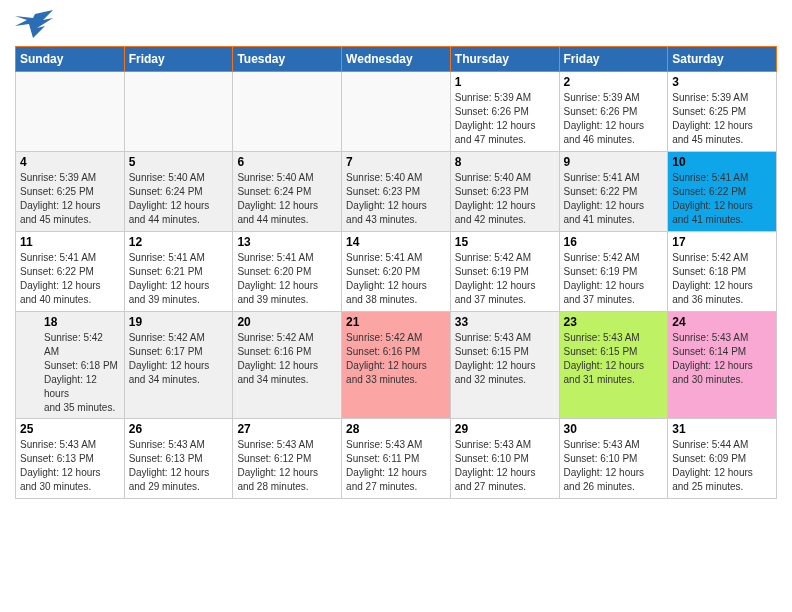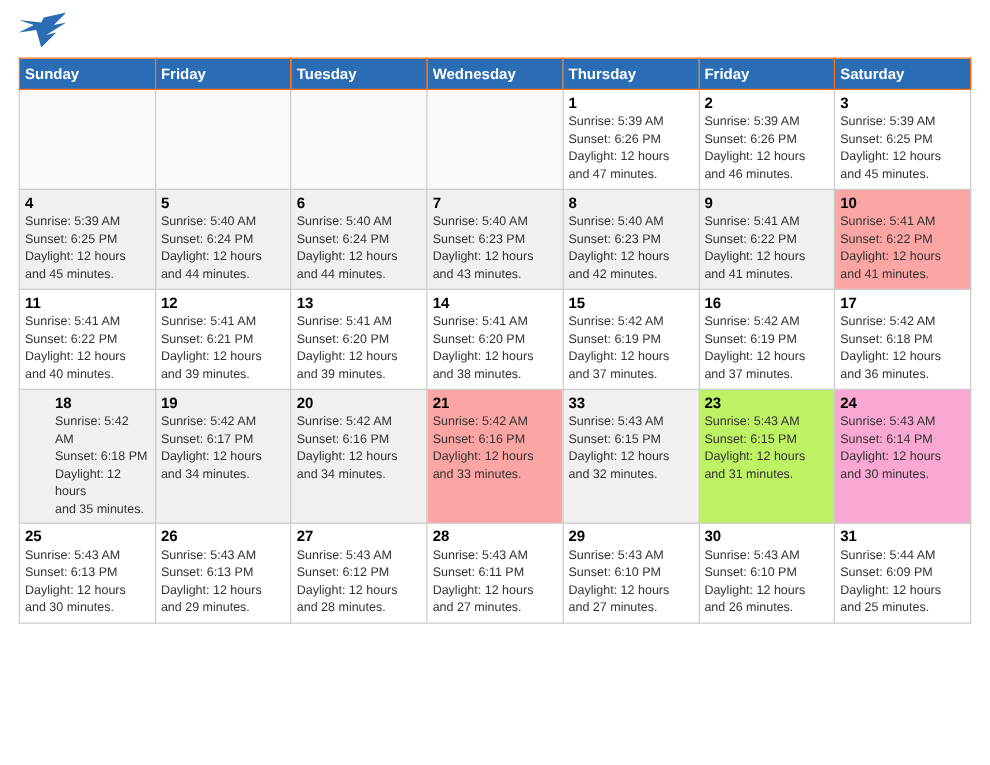--- a/index.html
+++ b/index.html
@@ -113,21 +113,21 @@
             <div class="day-info">Sunrise: 5:40 AM<br>Sunset: 6:23 PM<br>Daylight: 12 hours<br>and 43 minutes.</div>
           </td>
           <td style="background: rgb(240, 240, 240);">
             <div class="day-num">8</div>
             <div class="day-info">Sunrise: 5:40 AM<br>Sunset: 6:23 PM<br>Daylight: 12 hours<br>and 42 minutes.</div>
           </td>
           <td style="background: rgb(240, 240, 240);">
             <div class="day-num">9</div>
             <div class="day-info">Sunrise: 5:41 AM<br>Sunset: 6:22 PM<br>Daylight: 12 hours<br>and 41 minutes.</div>
           </td>
-          <td style="background: #fca5a5;">
+          <td style="background: #0ea5e9;">
             <div class="day-num">10</div>
             <div class="day-info">Sunrise: 5:41 AM<br>Sunset: 6:22 PM<br>Daylight: 12 hours<br>and 41 minutes.</div>
           </td>
         </tr>
         <tr>
           <td>
             <div class="day-num">11</div>
             <div class="day-info">Sunrise: 5:41 AM<br>Sunset: 6:22 PM<br>Daylight: 12 hours<br>and 40 minutes.</div>
           </td>
           <td>

